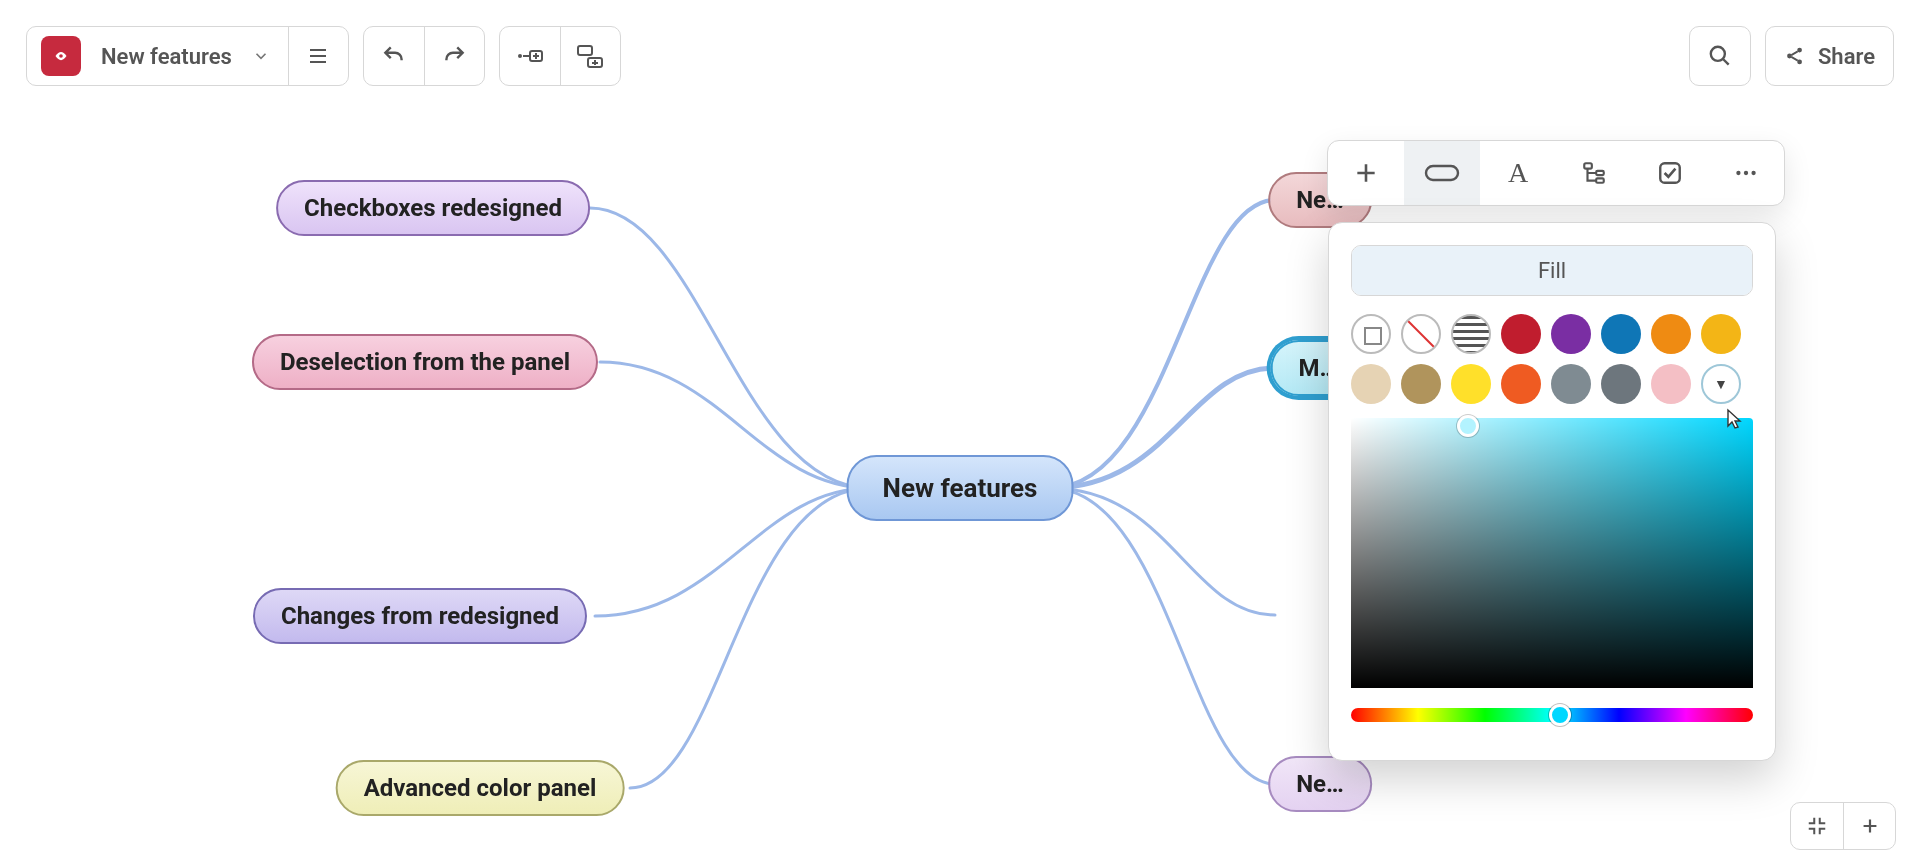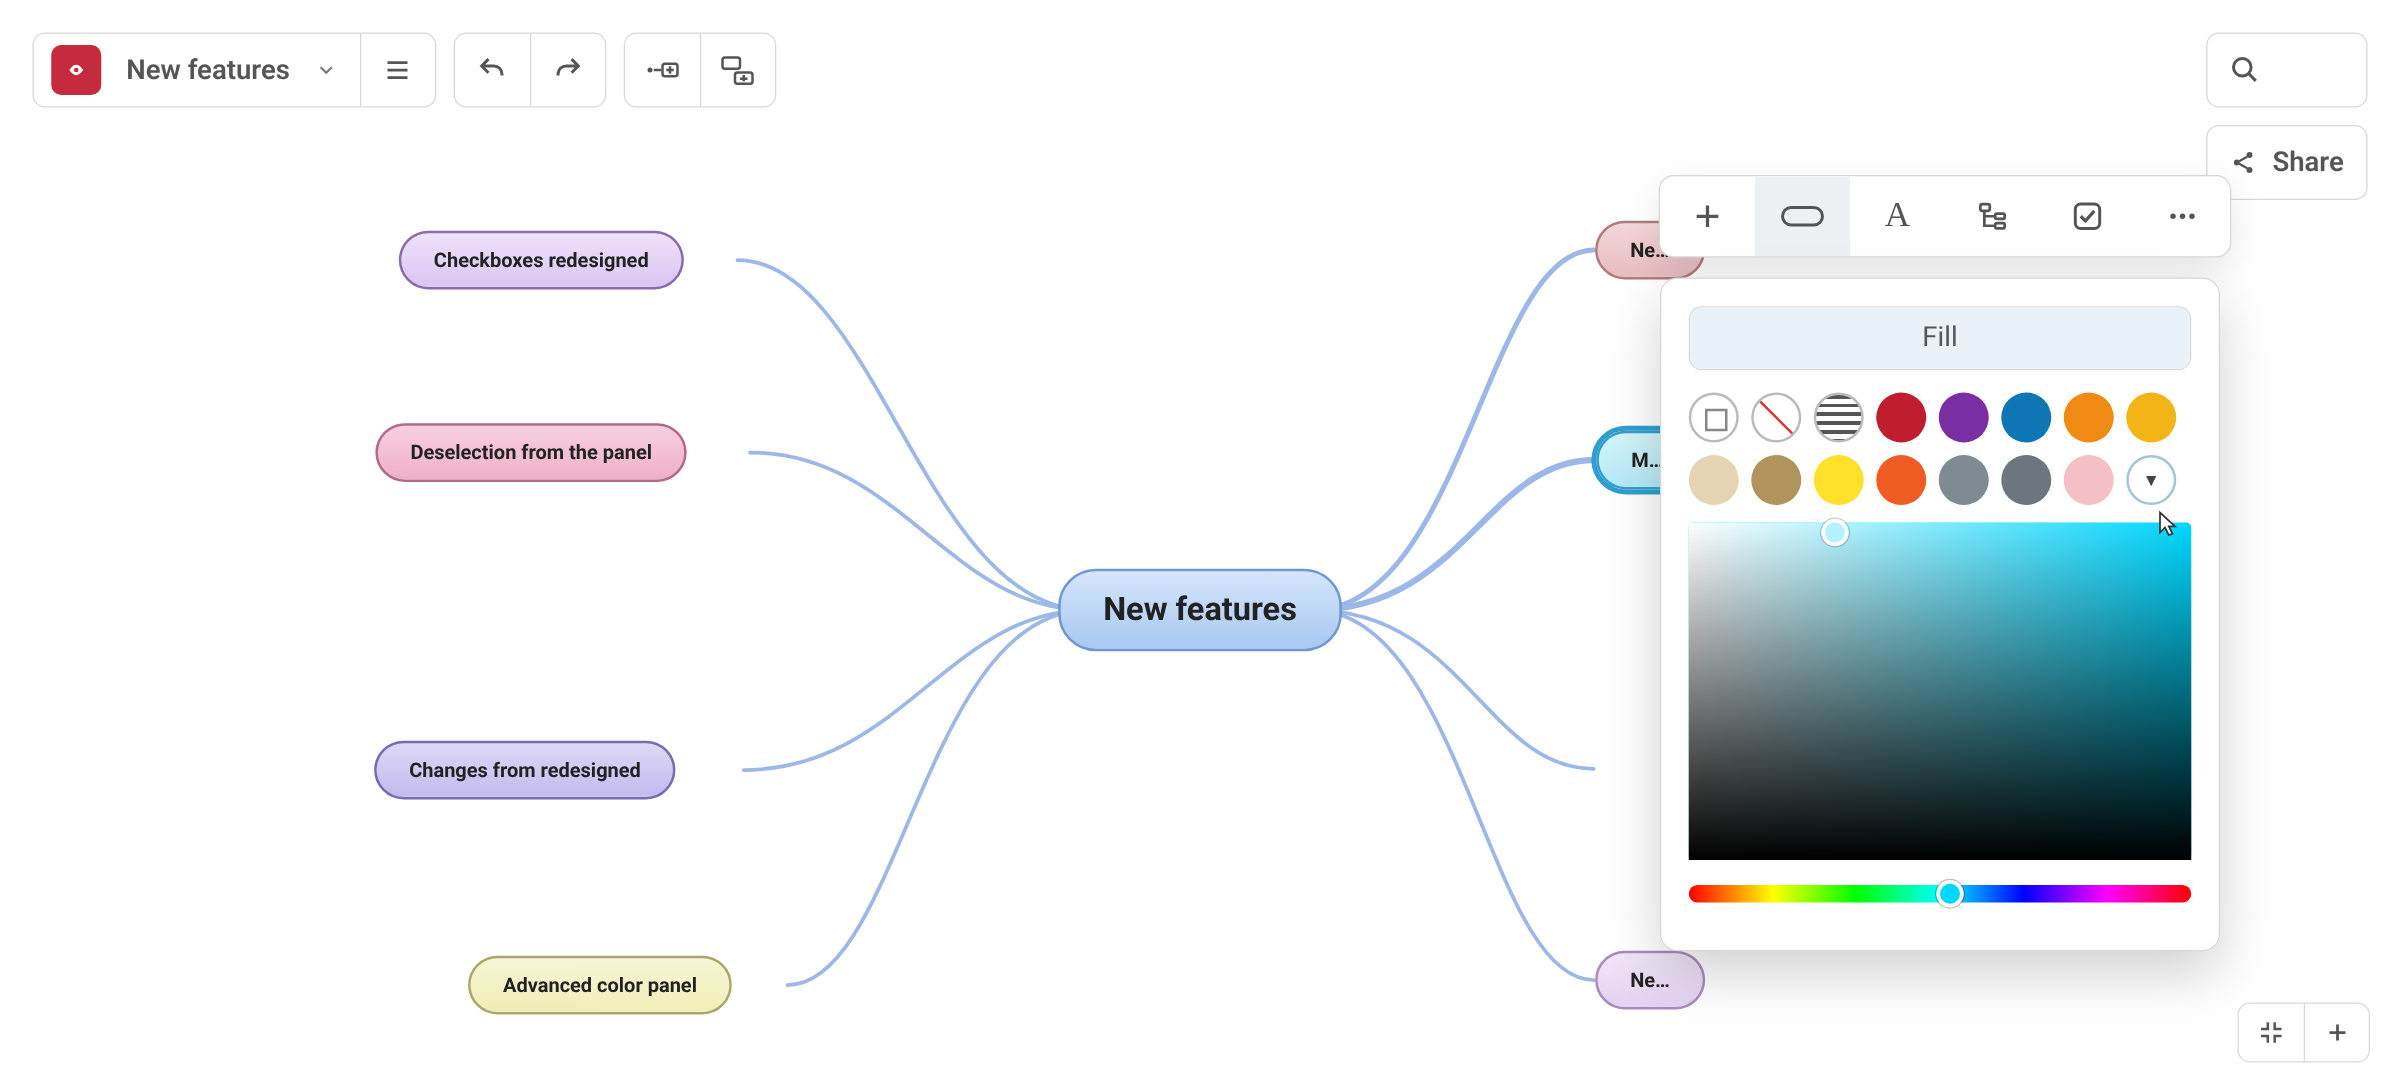--- a/index.html
+++ b/index.html
@@ -16,29 +16,29 @@
   .tb-btn { min-width:60px; padding:0 18px; display:flex; align-items:center;
             justify-content:center; cursor:pointer; color:#555; font-size:20px;
             font-weight:600; }
   .tb-btn + .tb-btn { border-left:1px solid var(--border); }
   .tb-btn.narrow { min-width:60px; padding:0; }
 
   .logo-box { width:40px; height:40px; border-radius:8px; background:#c62a3e;
               display:flex; align-items:center; justify-content:center; margin:0 6px 0 -4px; }
 
   
-  .toolbar-right { position:absolute; top:26px; right:26px; display:flex; gap:14px;flex-direction:column; }
+  .toolbar-right { position:absolute; top:26px; right:26px; display:flex; gap:14px; }
   .share-btn { display:flex; align-items:center; gap:12px; font-size:22px; color:#555; }
 
   
   .canvas { position:absolute; inset:0; }
   .edges  { position:absolute; inset:0; pointer-events:none; }
   .node   { position:absolute; transform:translate(-50%,-50%);
             border:2px solid; border-radius:28px; padding:12px 26px;
-            font-size:16px; font-weight:700; white-space:nowrap; color:#222; }
+            font-size:24px; font-weight:700; white-space:nowrap; color:#222; }
   .node.center { font-size:26px; padding:16px 34px; border-radius:30px; }
 
   
   .ctx-toolbar { position:absolute; background:#fff; border:1px solid var(--border);
                  border-radius:12px; height:66px; display:flex; align-items:center;
                  box-shadow:0 10px 28px rgba(0,0,0,.1); overflow:hidden; }
   .ctx-btn { width:76px; height:100%; display:flex; align-items:center;
              justify-content:center; cursor:pointer; }
   .ctx-btn.active { background:#eef1f3; }
 

